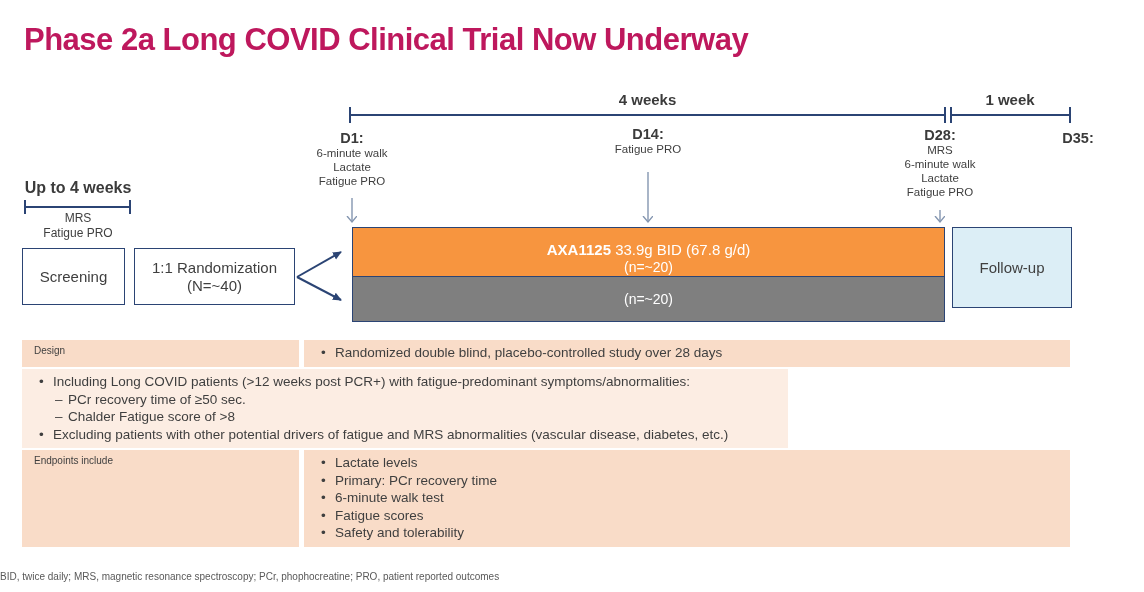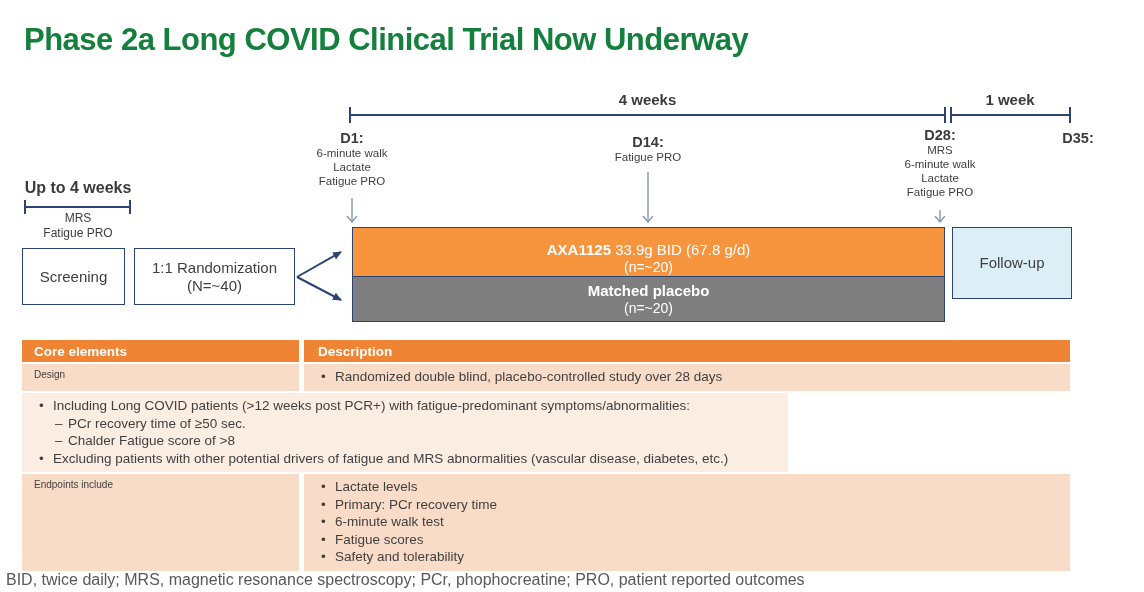--- a/index.html
+++ b/index.html
@@ -9,34 +9,34 @@
     color:#3f3f3f;
     width:1144px; height:592px;
     position:relative; overflow:hidden;
   }
   .abs { position:absolute; }
 
   
   #title {
     left:24px; top:22px; width:1000px;
     font-size:31px; font-weight:700; letter-spacing:-0.5px;
-    color:#15803d;
+    color:#be185d;
   }
 
   
   .span-label { font-weight:700; font-size:15px; color:#3b3b3b; text-align:center; }
   #span4 { left:350px; top:91px; width:595px; }
   #span1 { left:948px; top:91px; width:124px; }
 
   
   .day { position:absolute; text-align:center; transform:translateX(-50%); width:120px; }
   .day-label { font-weight:700; font-size:14.5px; color:#3b3b3b; }
   .day-item { font-size:11.5px; line-height:14px; color:#3f3f3f; }
   #day-d1  { left:352px; top:130px; }
-  #day-d14 { left:648px; top:134px; }
+  #day-d14 { left:648px; top:126px; }
   #day-d28 { left:940px; top:127px; }
   #day-d35 { left:1078px; top:130px; width:70px; }
 
   
   #pre-span { left:14px; top:179px; width:128px; font-size:16px; }
   #pre-items { left:18px; top:211px; width:120px; text-align:center; font-size:12px; line-height:15px; }
 
   
   .flowbox {
     position:absolute; border:1.6px solid #2b4474; background:#ffffff;
@@ -54,21 +54,21 @@
     display:flex; flex-direction:column; justify-content:center;
   }
   #arm-treatment { top:227px; height:63px; background:#f7953f; }
   #arm-placebo   { top:276px; height:46px; background:#7f7f7f; }
   .arm-line1 { font-size:15px; line-height:18px; }
   .arm-line1 b { font-weight:700; }
   .arm-line2 { font-size:14px; line-height:17px; }
   #arm-placebo .arm-line1 { font-weight:700; }
 
   #followup-box {
-    left:952px; top:227px; width:120px; height:72px;
+    left:952px; top:227px; width:120px; height:81px;
     background:#dceef6;
   }
 
   
   #table { left:22px; top:340px; width:1048px; }
   .trow { display:flex; column-gap:5px; margin-bottom:2px; }
   .c1 { width:277px; flex:none; }
   .c2 { width:766px; flex:none; }
   .thead .c1, .thead .c2 {
     background:#ef8434; color:#ffffff; font-weight:700; font-size:13.5px;
@@ -84,21 +84,21 @@
   #row-pop     .c1, #row-pop .c2 { min-height:76px; }
   #row-end     .c1, #row-end .c2 { min-height:89px; }
 
   .bullet, .subitem { position:relative; line-height:17.5px; color:#3f3f3f; }
   .bullet { padding-left:31px; }
   .bullet::before { content:"•"; position:absolute; left:17px; }
   .subitem { padding-left:46px; }
   .subitem::before { content:"–"; position:absolute; left:33px; }
 
   
-  #footnote { left:6px; top:571px; font-size:16px; color:#595959; }
+  #footnote { left:0; top:571px; font-size:10px; color:#595959; }
 
   
   #overlay { position:absolute; left:0; top:0; pointer-events:none; }
 </style>
 </head>
 <body>
 
 <div id="title" class="abs">Phase 2a Long COVID Clinical Trial Now Underway</div>
 
 <svg id="overlay" width="1144" height="592" viewBox="0 0 1144 592">
@@ -175,33 +175,28 @@
     <span>1:1 Randomization</span><br>
     <span>(N=~40)</span>
   </span>
 </div>
 
 <div id="arm-treatment" class="arm">
   <div class="arm-line1"><b>AXA1125</b><span> 33.9g BID (67.8 g/d)</span></div>
   <div class="arm-line2">(n=~20)</div>
 </div>
 <div id="arm-placebo" class="arm">
-  <div class="arm-line1">Matched placebo</div>
   <div class="arm-line2">(n=~20)</div>
 </div>
 
 <div id="followup-box" class="flowbox">
   <span>Follow-up</span>
 </div>
 
 <div id="table" class="abs">
-  <div class="trow thead">
-    <div class="c1">Core elements</div>
-    <div class="c2">Description</div>
-  </div>
 
   <div class="trow tbody row-a" id="row-design">
     <div class="c1">Design</div>
     <div class="c2">
       <div class="bullet">Randomized double blind, placebo-controlled study over 28 days</div>
     </div>
   </div>
 
   <div class="trow tbody row-b" id="row-pop">
     <div class="c2">

